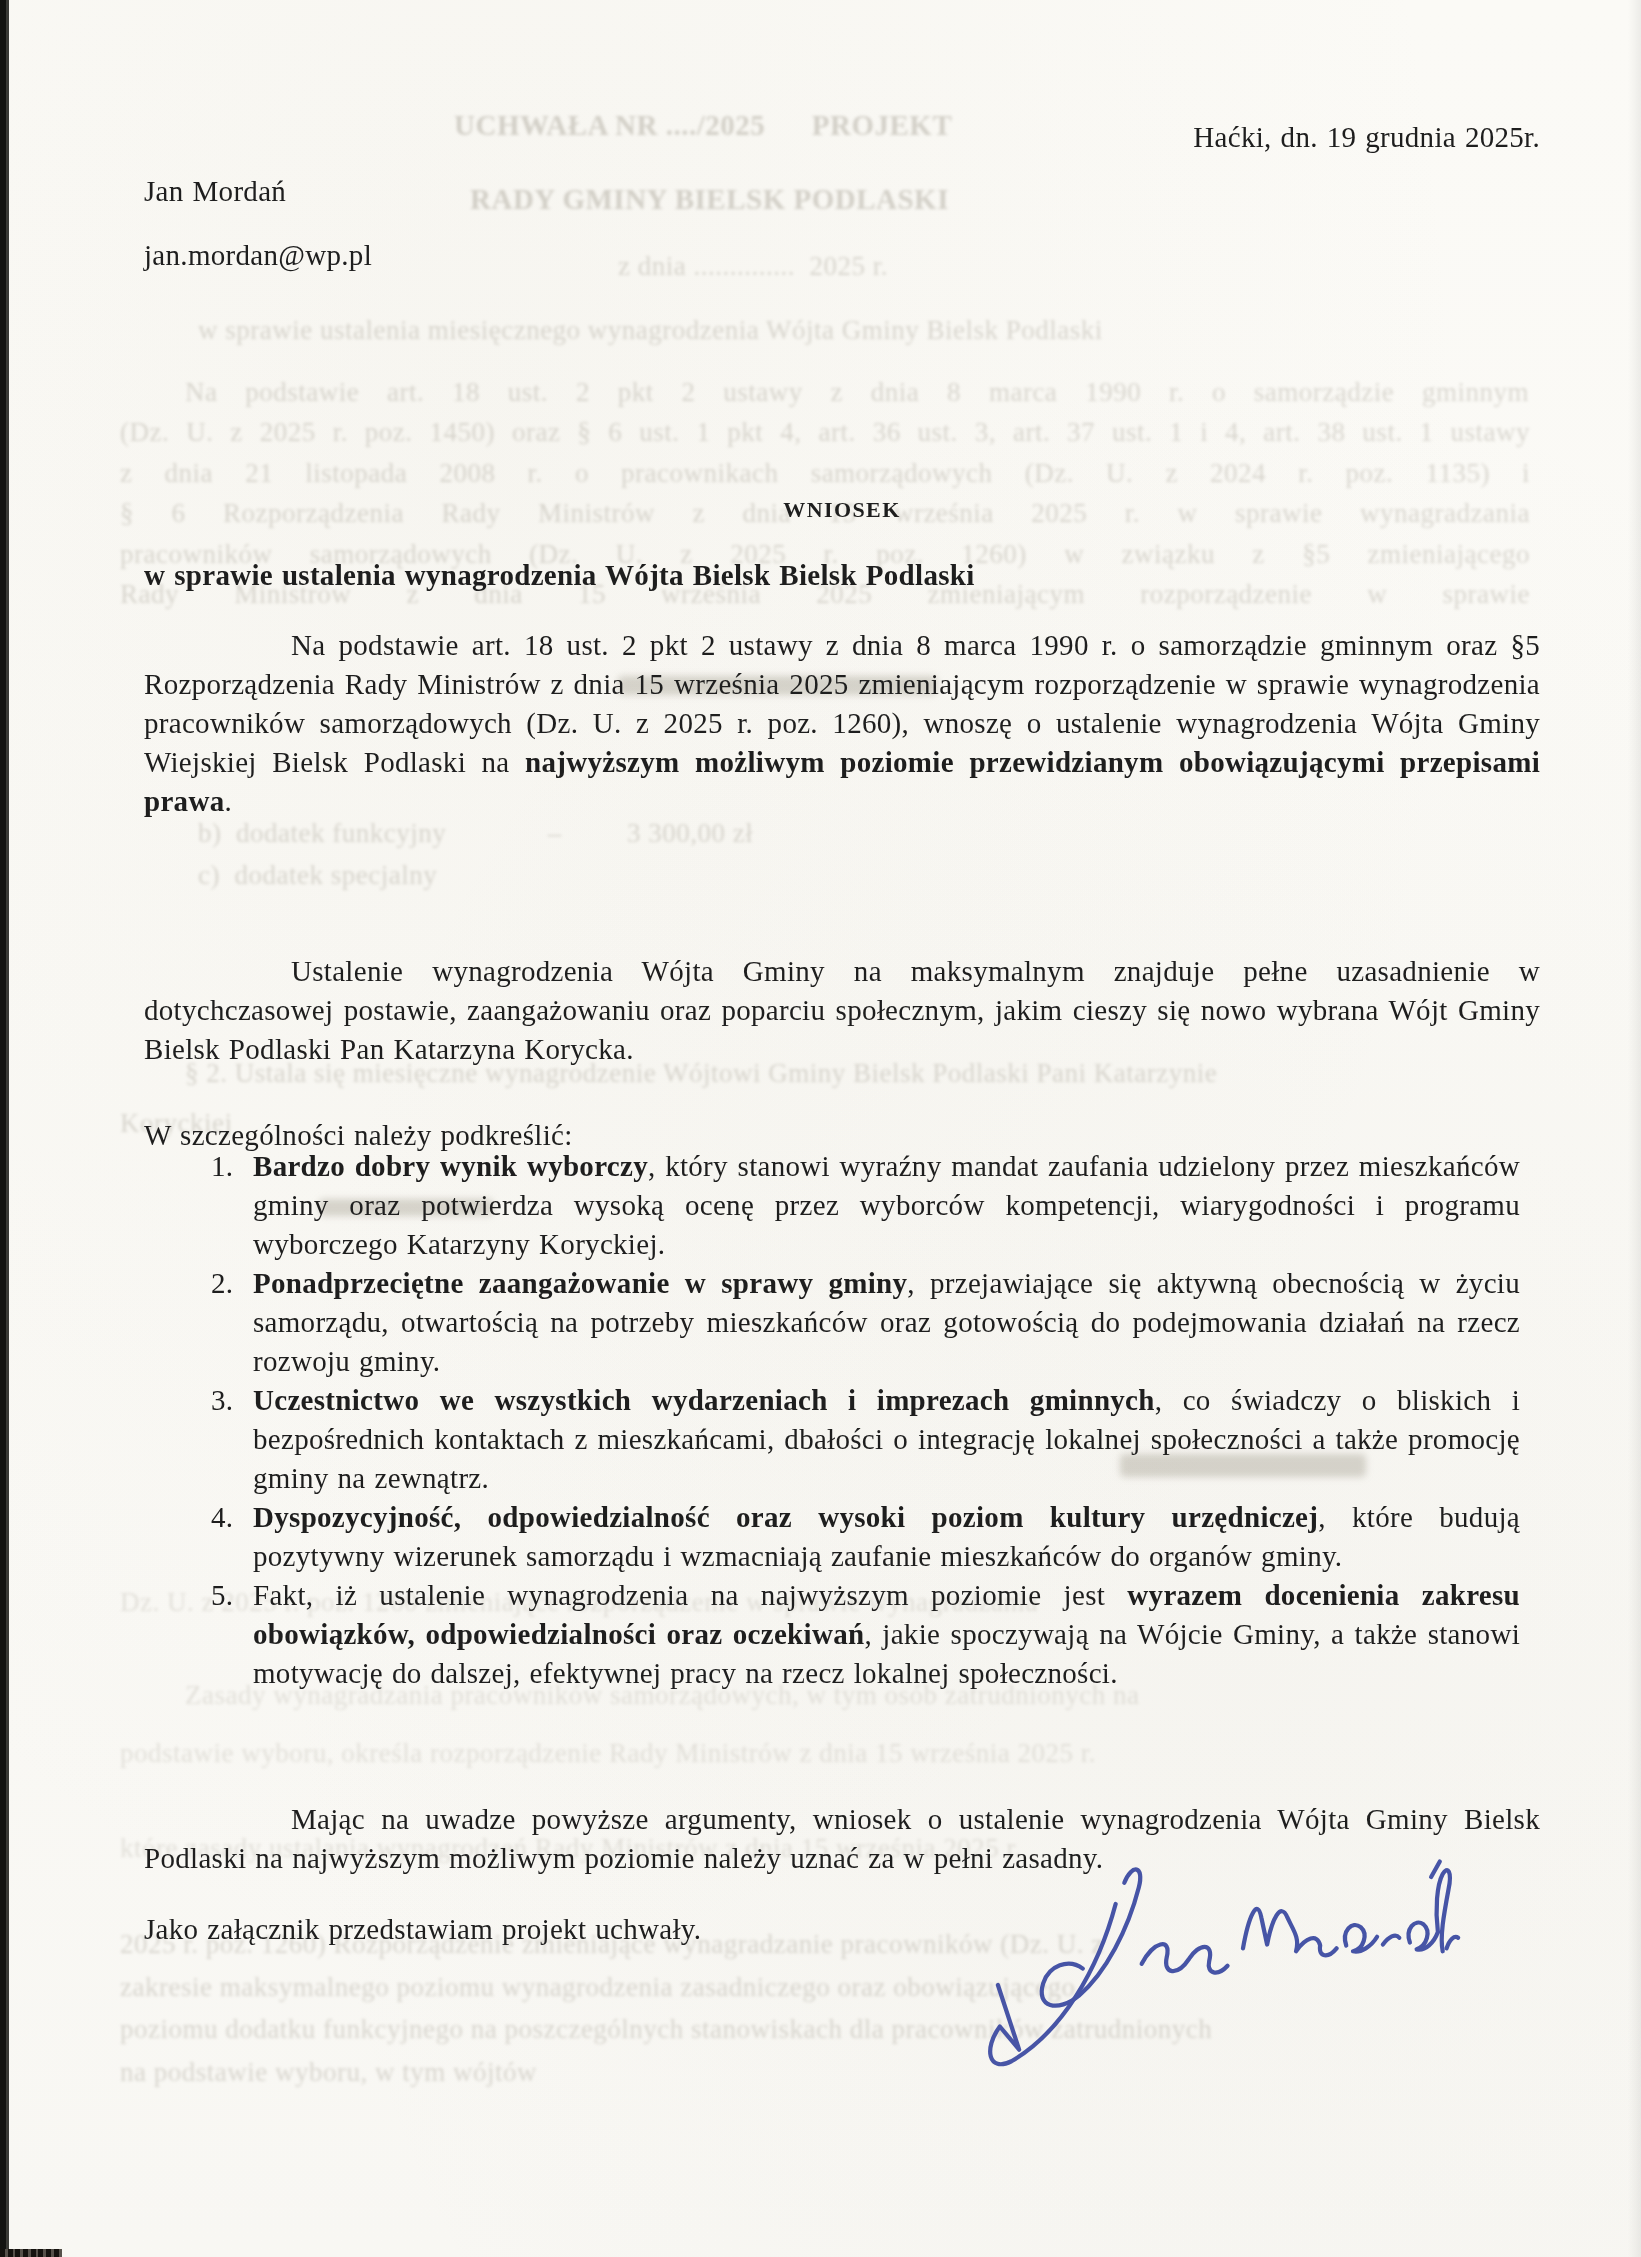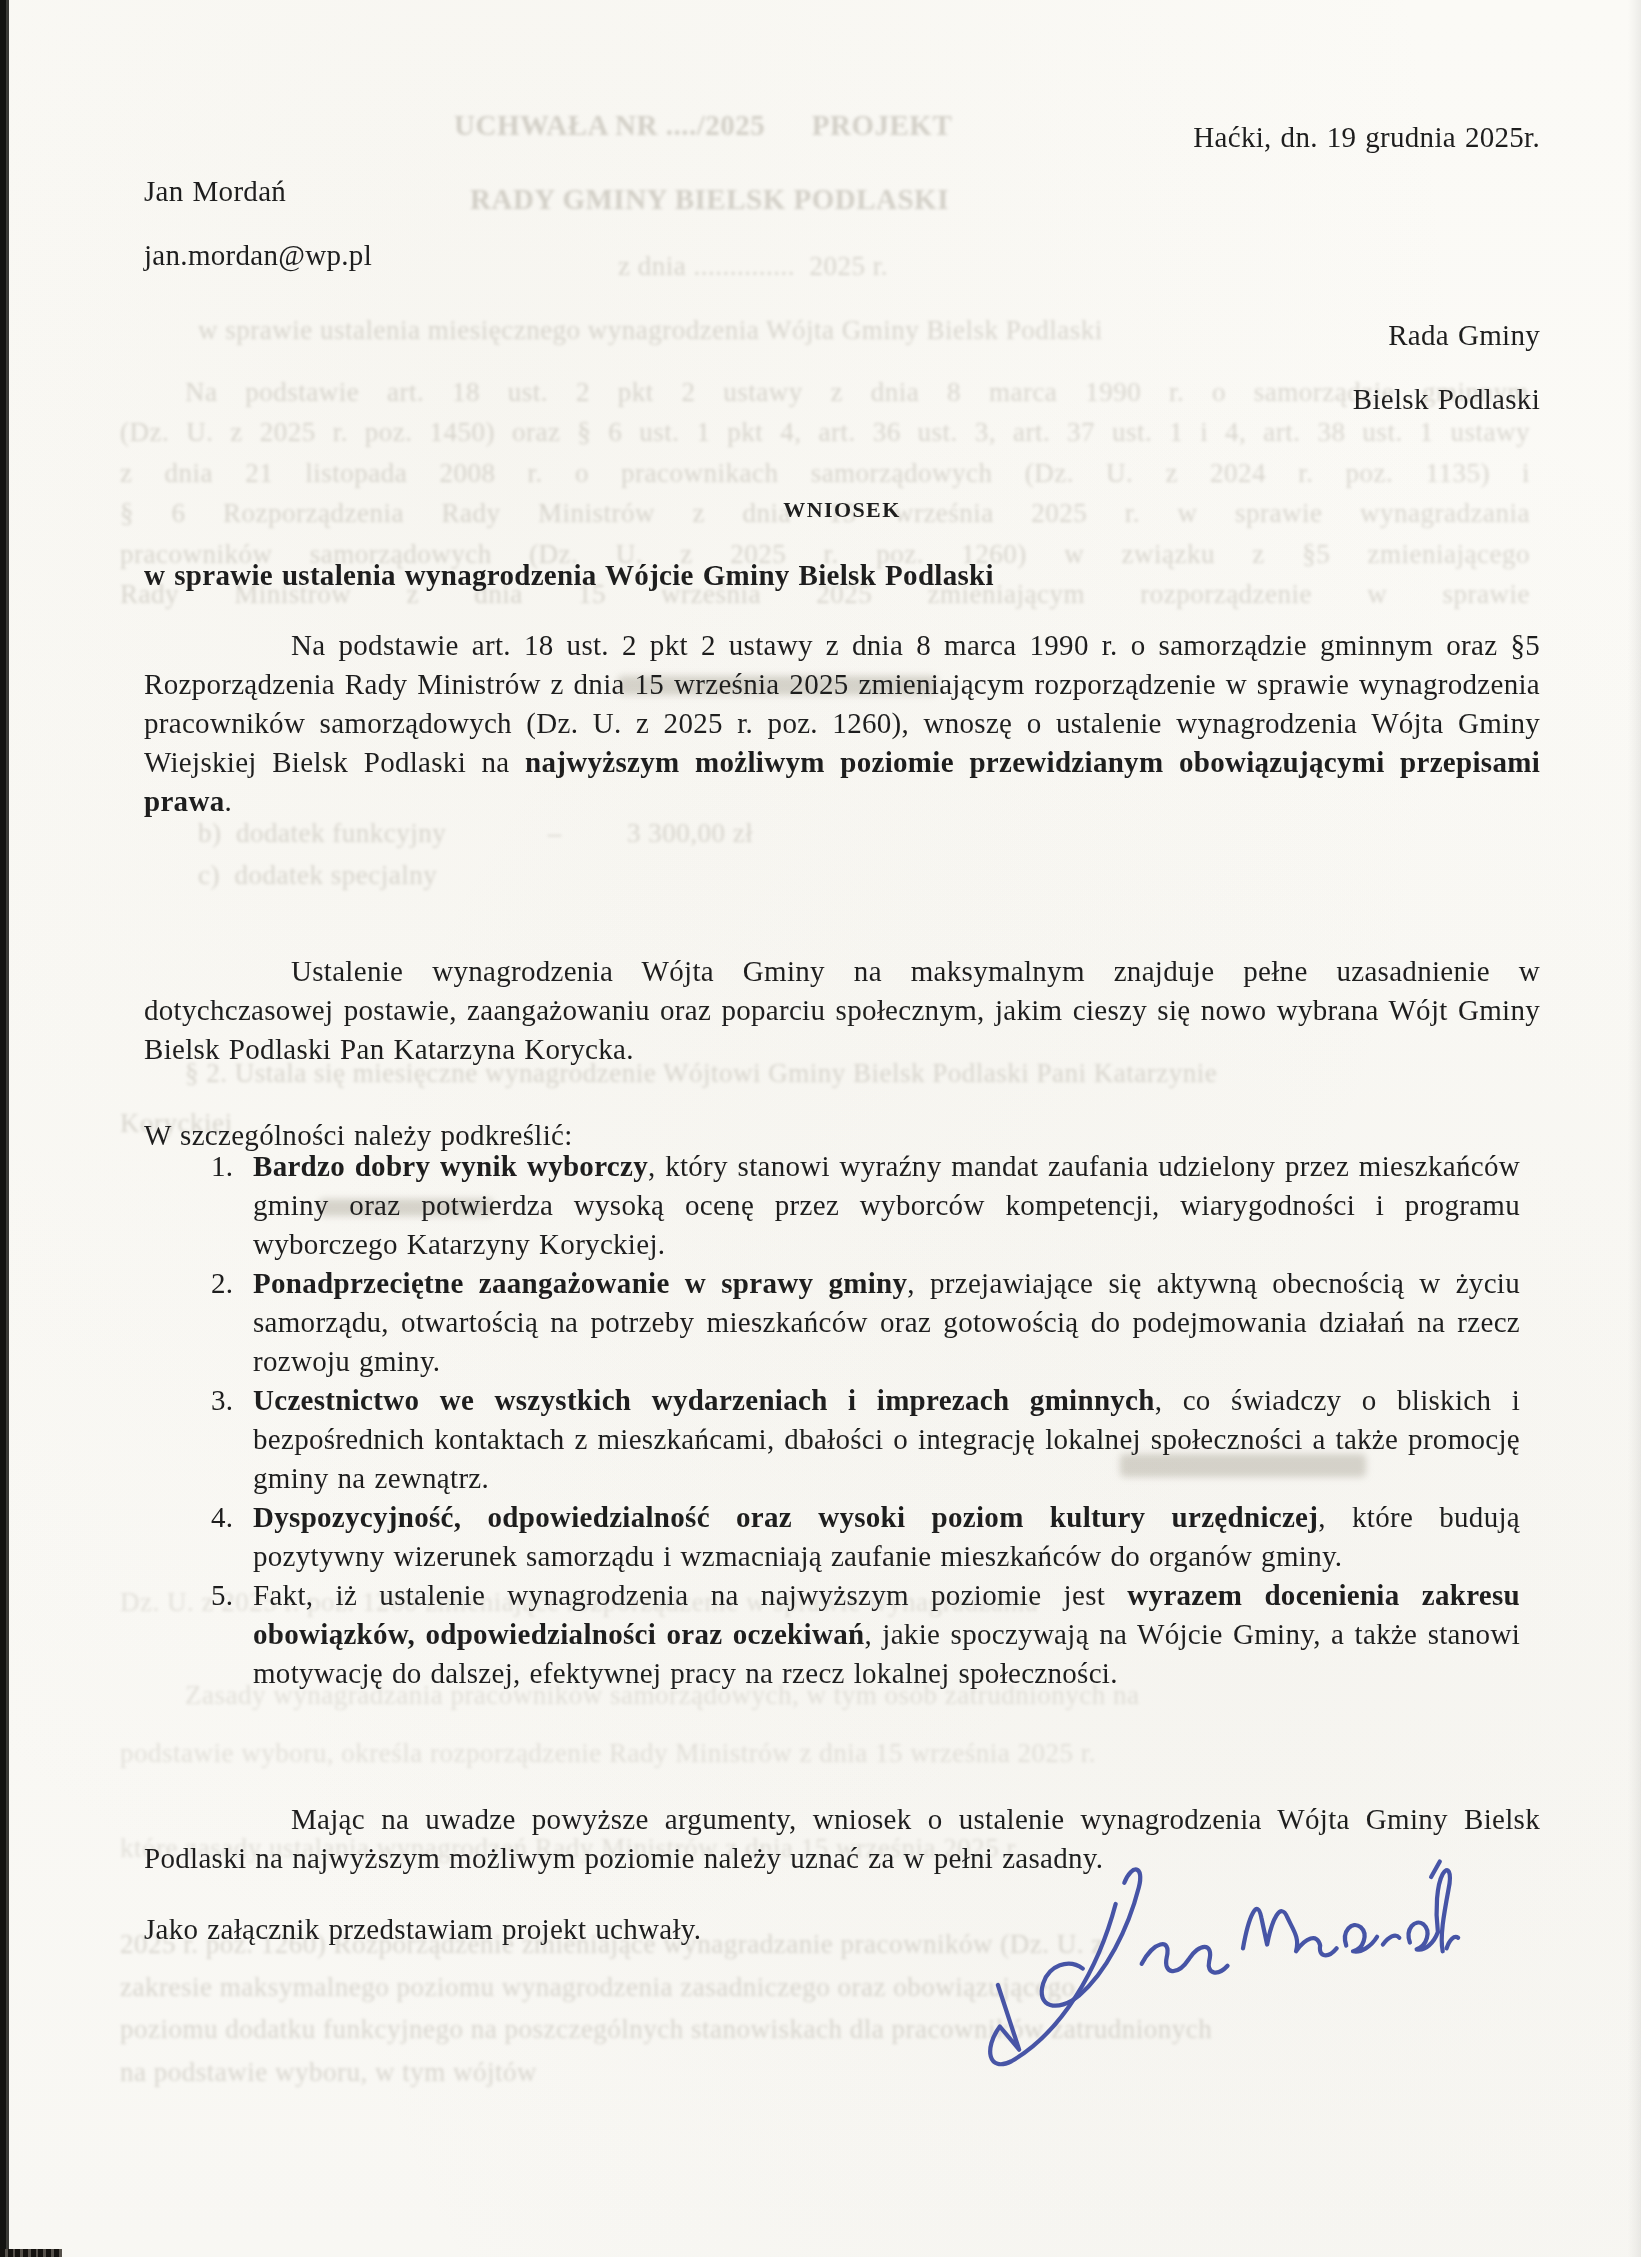--- a/index.html
+++ b/index.html
@@ -92,28 +92,24 @@
       <div class="smudge" style="left: 1120px; top: 1454px; width: 246px; height: 23px;"></div>
       <div class="smudge" style="left: 618px; top: 676px; width: 319px; height: 19.3px;"></div>
       <div class="smudge" style="left: 319px; top: 1199px; width: 174px; height: 17.4px;"></div>
     </div>
 
   <div class="t block right dateline" style="padding-right:85px;">Haćki, dn. 19 grudnia 2025r.</div>
 
   <div class="t block sender-name">Jan Mordań</div>
   <div class="t block sender-email">jan.mordan@wp.pl</div>
 
-  <div class="t block recipient">
-    <div>Rada Gminy</div>
-    <div>Bielsk Podlaski</div>
-  </div>
 
   <div class="t block center title">WNIOSEK</div>
 
-  <div class="t block subject">w sprawie ustalenia wynagrodzenia Wójcie Gminy Bielsk Podlaski</div>
+  <div class="t block subject">w sprawie ustalenia wynagrodzenia Wójta Bielsk Bielsk Podlaski</div>
 
   <p class="t block just indent legal">
     <span>Na podstawie art. 18 ust. 2 pkt 2 ustawy z dnia 8 marca 1990 r. o samorządzie gminnym oraz §5 Rozporządzenia Rady Ministrów z dnia 15 września 2025 zmieniającym rozporządzenie w sprawie wynagrodzenia pracowników samorządowych (Dz. U. z 2025 r. poz. 1260), wnoszę o ustalenie wynagrodzenia Wójta Gminy Wiejskiej Bielsk Podlaski na </span><b>najwyższym możliwym poziomie przewidzianym obowiązującymi przepisami prawa</b><span>.</span>
   </p>
 
 
   <p class="t block just indent para2">Ustalenie wynagrodzenia Wójta Gminy na maksymalnym znajduje pełne uzasadnienie w dotychczasowej postawie, zaangażowaniu oraz poparciu społecznym, jakim cieszy się nowo wybrana Wójt Gminy Bielsk Podlaski Pan Katarzyna Korycka.</p>
 
   <div class="t block emphasis-intro">W szczególności należy podkreślić:</div>
 

